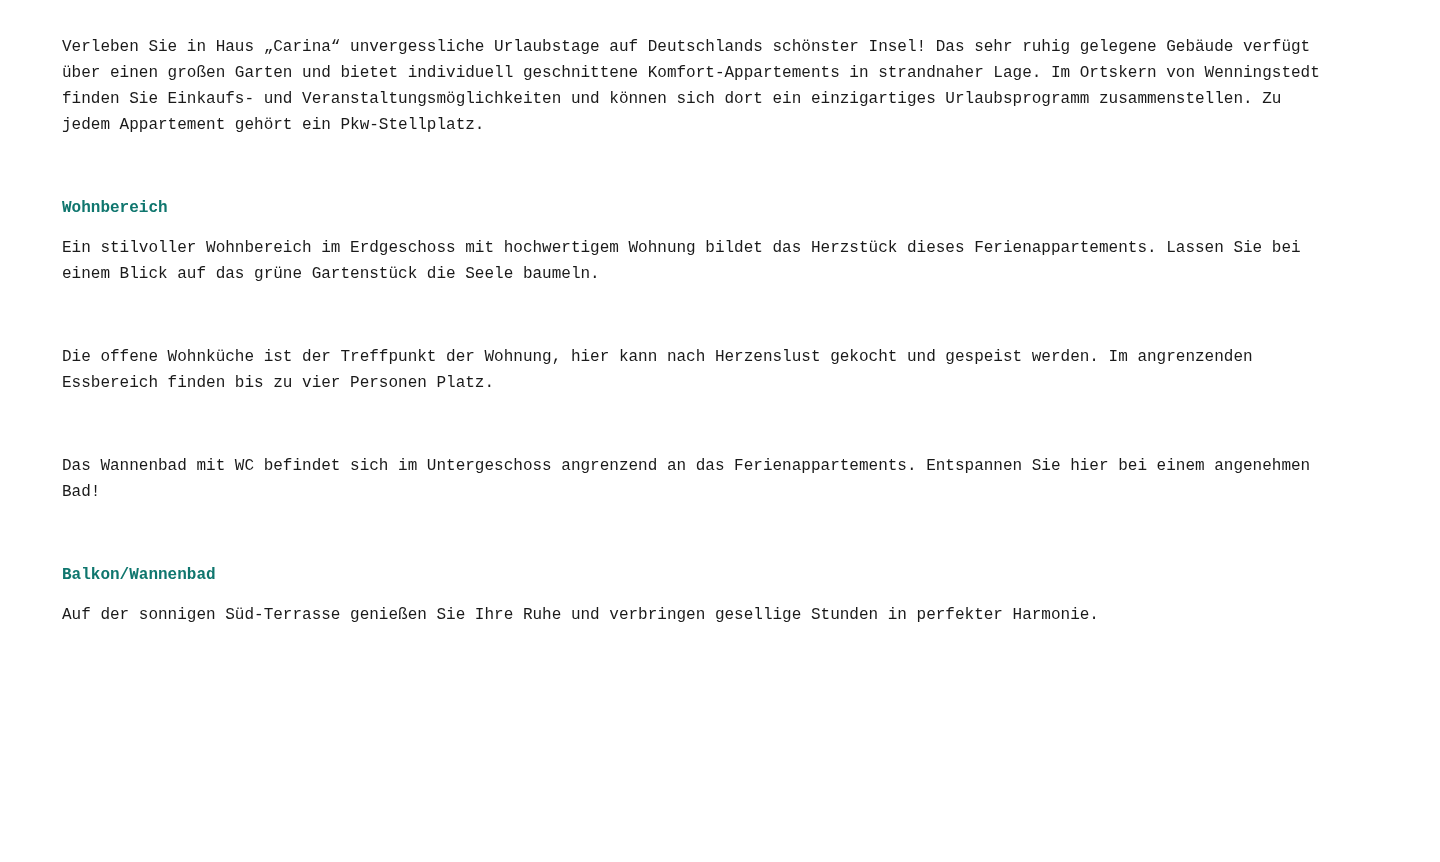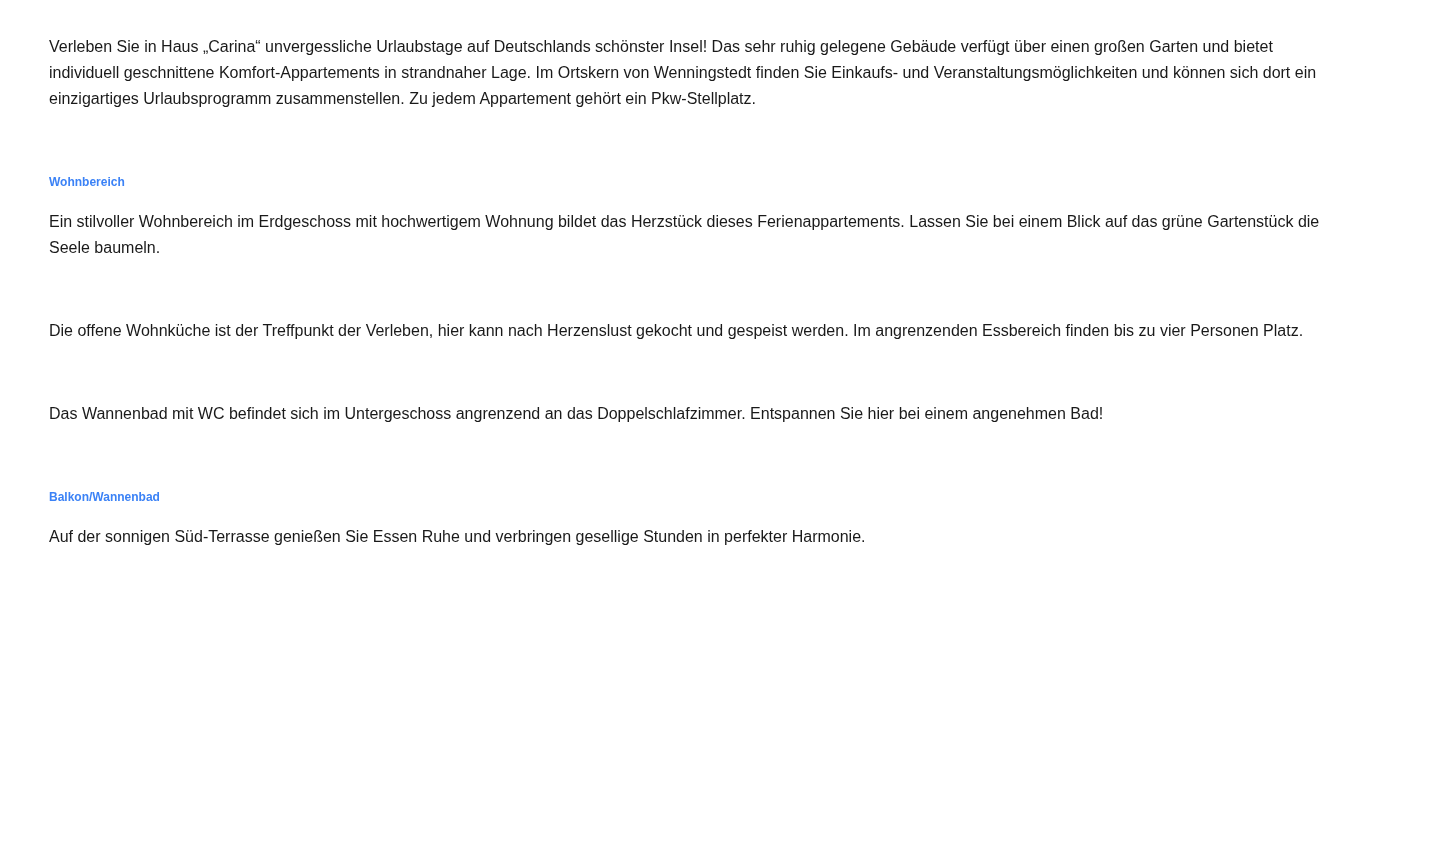--- a/index.html
+++ b/index.html
@@ -5,60 +5,61 @@
   * { margin: 0; padding: 0; box-sizing: border-box; }
   html, body {
     width: 1440px;
     height: 862px;
     background: #ffffff;
     font-family: "Liberation Sans", "DejaVu Sans", sans-serif;
     color: #1a1a1a;
     overflow: hidden;
   }
   .doc {
-    padding: 34px 60px 0 49px;
+    padding: 34px 60px 0 62px;
     width: 1390px;
+    font-family: Liberation Mono, monospace;
   }
   .para {
     font-size: 16px;
     line-height: 26px;
     font-weight: 400;
     color: #1a1a1a;
     max-width: 1282px;
   }
   .sec {
     margin-top: 57px;
   }
   .heading {
-    font-size: 12px;
+    font-size: 16px;
     line-height: 26px;
     font-weight: 700;
-    color: #3b82f6;
+    color: #0f766e;
     margin-bottom: 14px;
   }
 </style>
 </head>
 <body>
 
 <main class="doc">
 
   <p class="para">Verleben Sie in Haus „Carina“ unvergessliche Urlaubstage auf Deutschlands schönster Insel! Das sehr ruhig gelegene Gebäude verfügt über einen großen Garten und bietet individuell geschnittene Komfort-Appartements in strandnaher Lage. Im Ortskern von Wenningstedt finden Sie Einkaufs- und Veranstaltungsmöglichkeiten und können sich dort ein einzigartiges Urlaubsprogramm zusammenstellen. Zu jedem Appartement gehört ein Pkw-Stellplatz.</p>
 
   <section class="sec">
     <h2 class="heading">Wohnbereich</h2>
     <p class="para">Ein stilvoller Wohnbereich im Erdgeschoss mit hochwertigem Wohnung bildet das Herzstück dieses Ferienappartements. Lassen Sie bei einem Blick auf das grüne Gartenstück die Seele baumeln.</p>
   </section>
 
   <section class="sec">
-    <p class="para">Die offene Wohnküche ist der Treffpunkt der Verleben, hier kann nach Herzenslust gekocht und gespeist werden. Im angrenzenden Essbereich finden bis zu vier Personen Platz.</p>
+    <p class="para">Die offene Wohnküche ist der Treffpunkt der Wohnung, hier kann nach Herzenslust gekocht und gespeist werden. Im angrenzenden Essbereich finden bis zu vier Personen Platz.</p>
   </section>
 
 
   <section class="sec">
-    <p class="para">Das Wannenbad mit WC befindet sich im Untergeschoss angrenzend an das Doppelschlafzimmer. Entspannen Sie hier bei einem angenehmen Bad!</p>
+    <p class="para">Das Wannenbad mit WC befindet sich im Untergeschoss angrenzend an das Ferienappartements. Entspannen Sie hier bei einem angenehmen Bad!</p>
   </section>
 
   <section class="sec">
     <h2 class="heading">Balkon/Wannenbad</h2>
-    <p class="para">Auf der sonnigen Süd-Terrasse genießen Sie Essen Ruhe und verbringen gesellige Stunden in perfekter Harmonie.</p>
+    <p class="para">Auf der sonnigen Süd-Terrasse genießen Sie Ihre Ruhe und verbringen gesellige Stunden in perfekter Harmonie.</p>
   </section>
 
 </main>
 
 </body></html>

